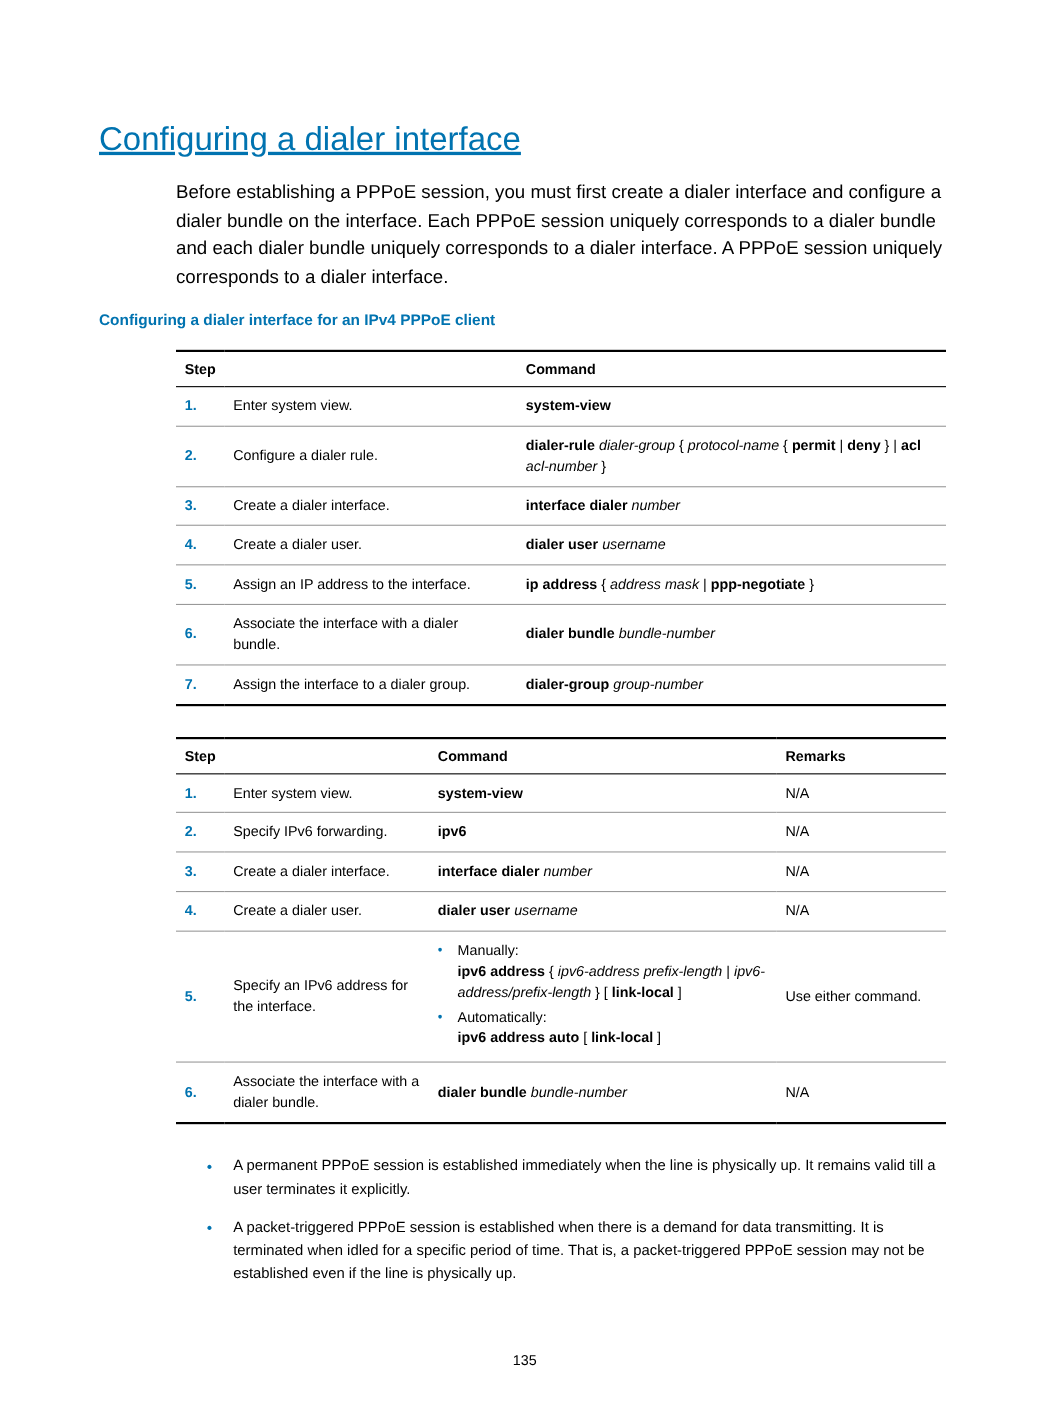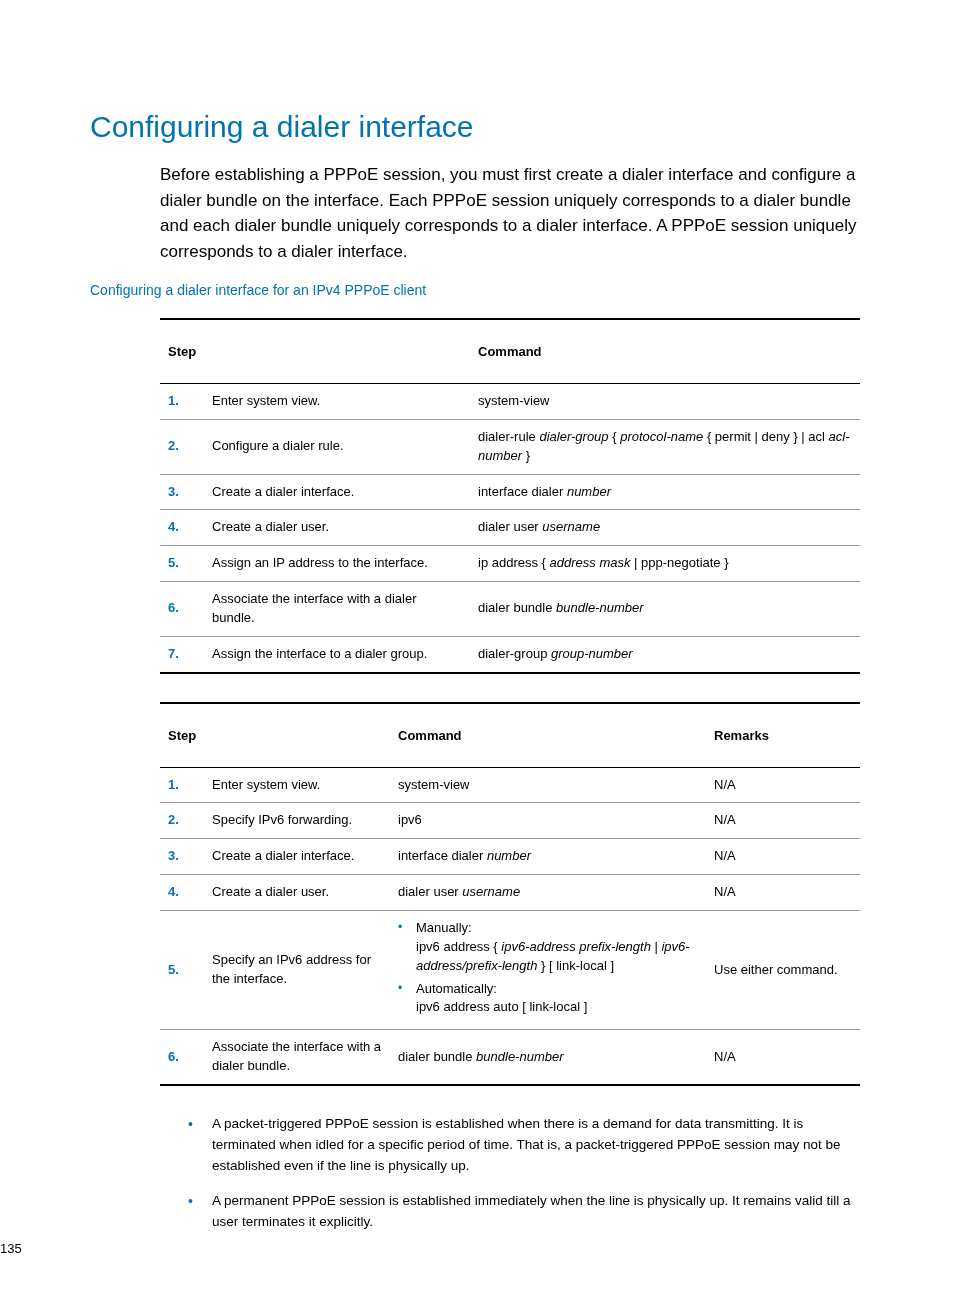--- a/index.html
+++ b/index.html
@@ -15,62 +15,63 @@
     box-sizing: border-box;
     padding: 110px 90px 40px 90px;
     position: relative;
   }
   h1.section-heading {
     font-family: "Segoe UI Light", "Arial Narrow", Arial, sans-serif;
     font-weight: 300;
     color: #0073b0;
     font-size: 30px;
     margin: 0 0 18px 0;
+    text-decoration: underline;
   }
   .intro {
     margin: 0 0 18px 70px;
     font-size: 17px;
     line-height: 1.5;
   }
   h2.sub-heading {
     color: #0073b0;
-    font-weight: normal;
+    font-weight: bold;
     font-size: 14px;
     margin: 0 0 20px 0;
   }
   table.steps {
     border-collapse: collapse;
     width: 700px;
     margin-left: 70px;
     margin-bottom: 28px;
     font-size: 13px;
   }
   table.steps th {
     text-align: left;
     font-weight: bold;
-    padding: 24px 8px;
+    padding: 8px 8px;
     border-top: 2px solid #000;
     border-bottom: 1.5px solid #000;
   }
   table.steps td {
     padding: 8px 8px;
     border-bottom: 1px solid #999;
     vertical-align: middle;
     line-height: 1.45;
   }
   table.steps tr:last-child td {
     border-bottom: 2px solid #000;
   }
   .num {
     color: #0073b0;
     font-weight: bold;
     width: 28px;
     white-space: nowrap;
   }
-  .b { font-weight: normal; }
+  .b { font-weight: bold; }
   .i { font-style: italic; }
   ul.sess {
     margin: 12px 0 0 98px;
     padding: 0;
     list-style: none;
     font-size: 13.5px;
     line-height: 1.55;
   }
   ul.sess li {
     position: relative;
@@ -97,24 +98,24 @@
   .inner-list li::before {
     content: "•";
     position: absolute;
     left: 0;
     color: #0073b0;
     font-size: 12px;
     top: 0;
   }
   .page-num {
     position: absolute;
-    bottom: 40px;
+    bottom: 52px;
     left: 0;
     right: 0;
-    text-align: left;
+    text-align: center;
     font-size: 13px;
   }
 </style>
 </head>
 <body>
 
 <div class="page">
 
   <h1 class="section-heading">Configuring a dialer interface</h1>
 
@@ -218,18 +219,18 @@
     <td style="width:170px">Associate the interface with a dialer bundle.</td>
     <td class="cmd" style="width:300px"><span class="b">dialer bundle</span> <span class="i">bundle-number</span></td>
     <td>N/A</td>
         </tr>
       </tbody>
   </table>
 
 
 
   <ul class="sess" id="bullets">
+      <li>A permanent PPPoE session is established immediately when the line is physically up. It remains valid till a user terminates it explicitly.</li>
       <li>A packet-triggered PPPoE session is established when there is a demand for data transmitting. It is terminated when idled for a specific period of time. That is, a packet-triggered PPPoE session may not be established even if the line is physically up.</li>
-      <li>A permanent PPPoE session is established immediately when the line is physically up. It remains valid till a user terminates it explicitly.</li>
     </ul>
 
   <div class="page-num">135</div>
 </div>
 
 </body></html>

